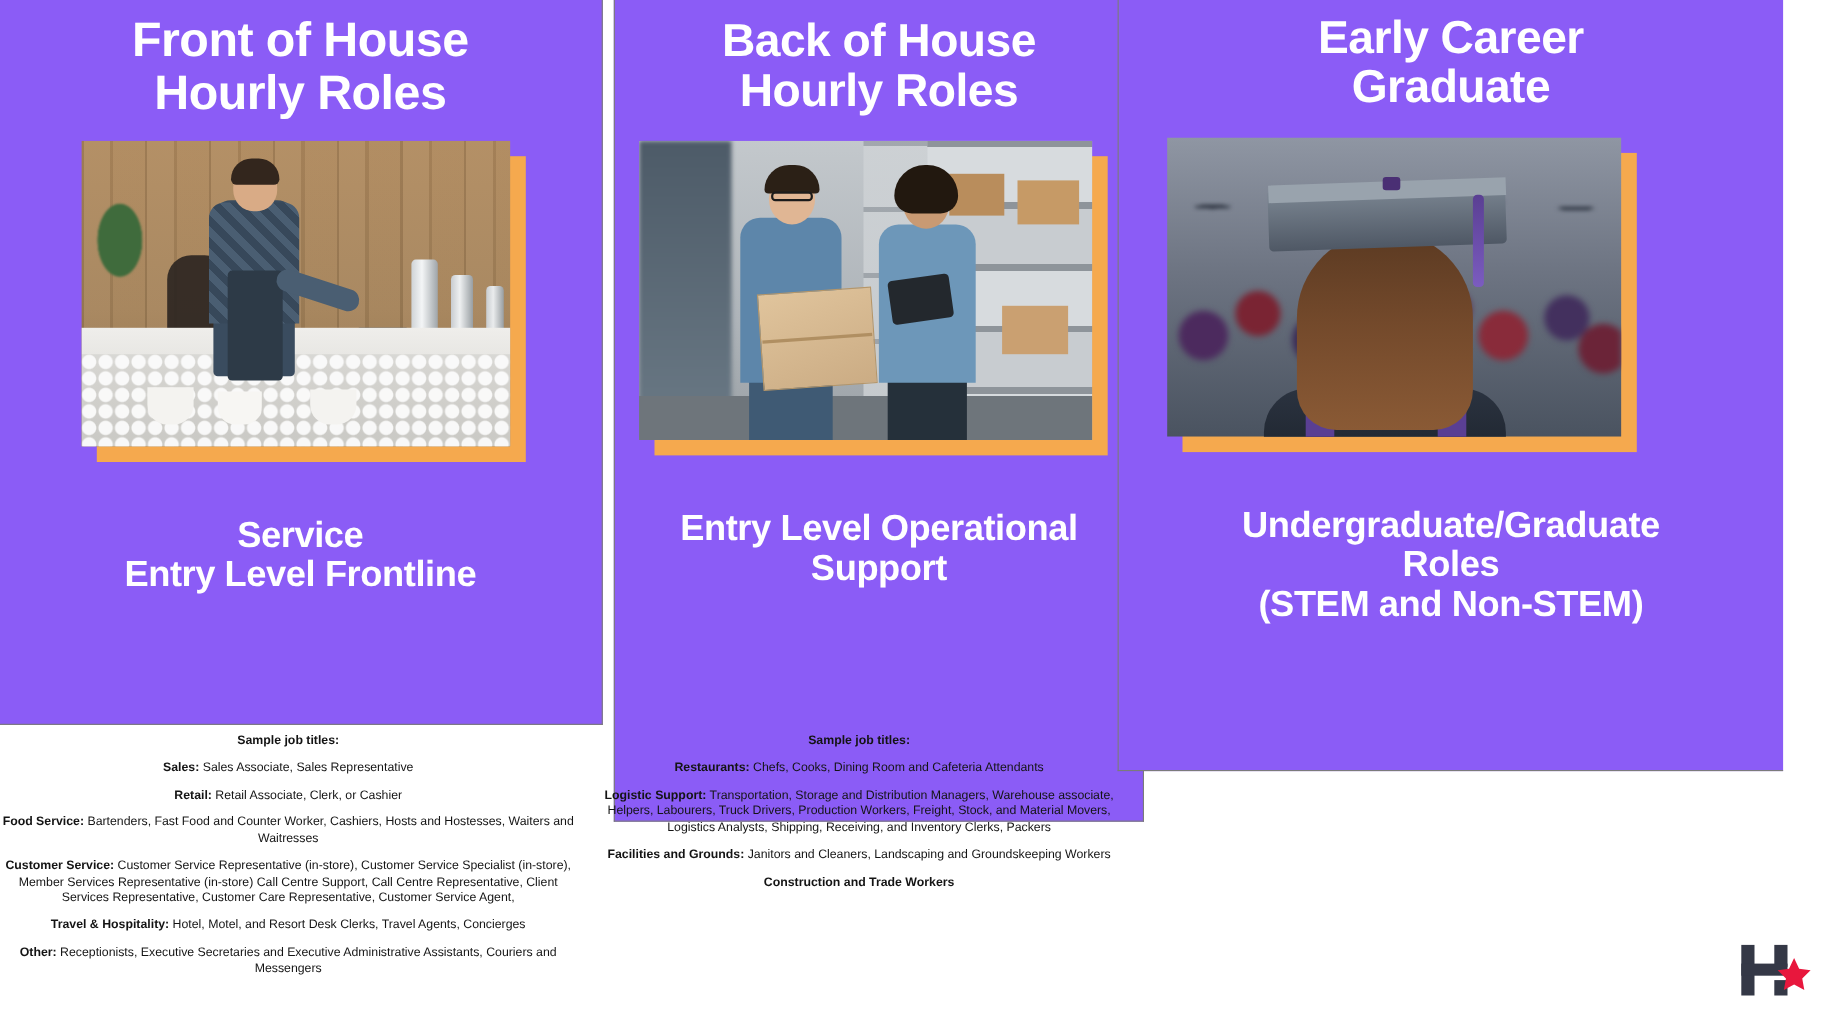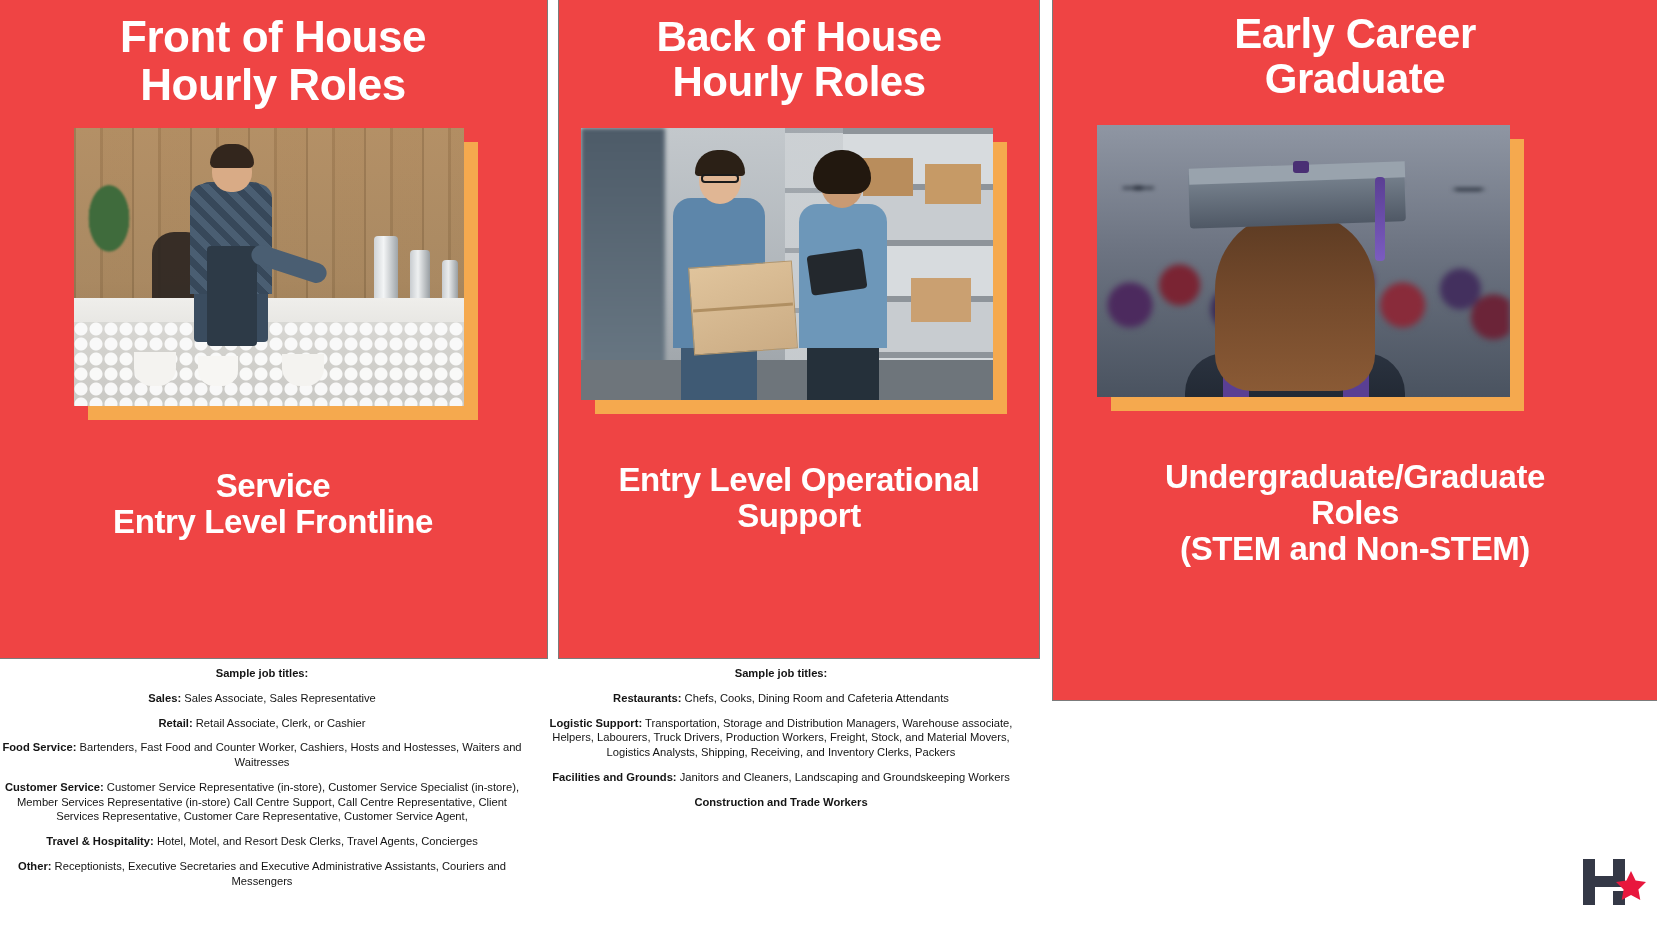--- a/index.html
+++ b/index.html
@@ -8,27 +8,27 @@
     width: 1669px; height: 935px;
     background: #ffffff;
     font-family: "Liberation Sans", sans-serif;
     overflow: hidden;
   }
   .board { position: relative; width: 1669px; height: 935px; background: #ffffff; }
 
   
   .panel {
     position: absolute;
-    background: #ef4444;
+    background: #8b5cf6;
     border: 1px solid #7b7b7b;
     overflow: hidden;
   }
   .panel.p1 { left: -1px;   top: -1px; width: 549px; height: 660px; border-left: none; border-top: none; }
-  .panel.p2 { left: 558px;  top: -1px; width: 482px; height: 660px; border-top: none; }
-  .panel.p3 { left: 1052px; top: -1px; width: 605px; height: 702px; border-top: none; border-right: none; }
+  .panel.p2 { left: 558px;  top: -1px; width: 482px; height: 748px; border-top: none; }
+  .panel.p3 { left: 1016px; top: -1px; width: 605px; height: 702px; border-top: none; border-right: none; }
 
   .panel-title {
     color: #ffffff;
     font-weight: bold;
     text-align: center;
     line-height: 1.08;
     letter-spacing: -0.5px;
   }
   .p1 .panel-title { font-size: 44px; margin-top: 14px; }
   .p2 .panel-title { font-size: 42px; margin-top: 15px; }

